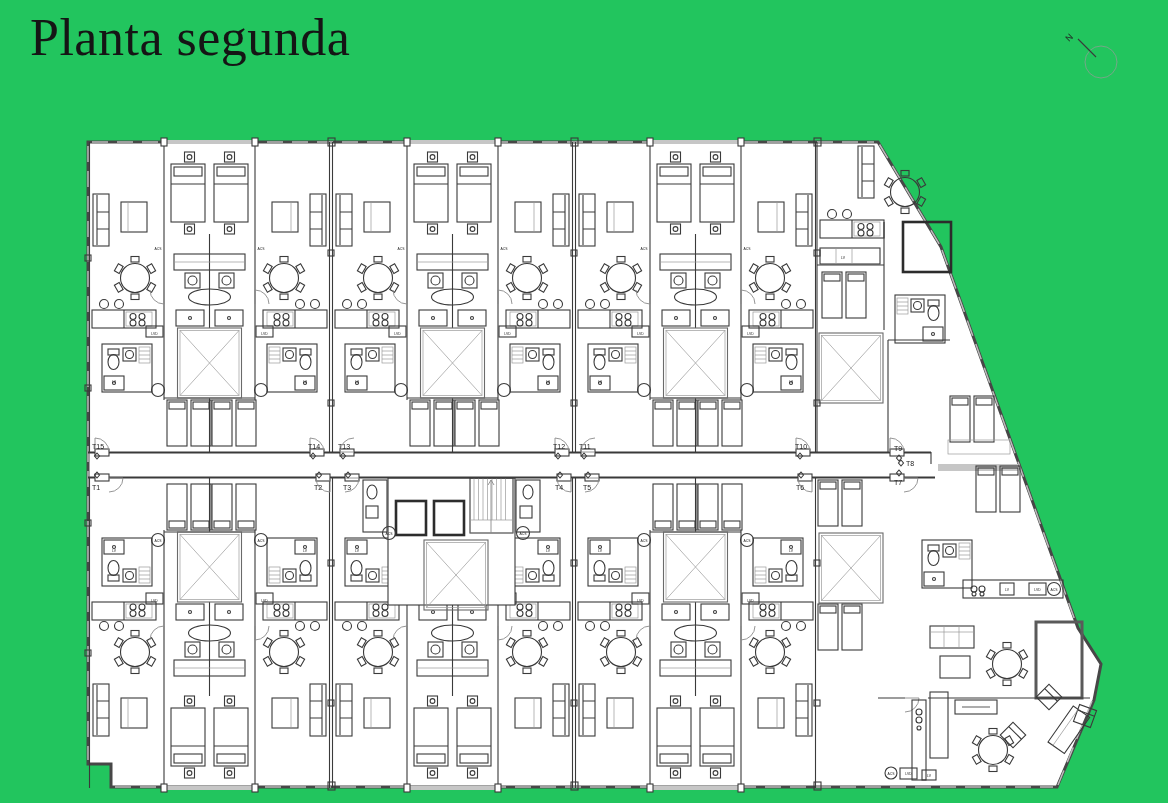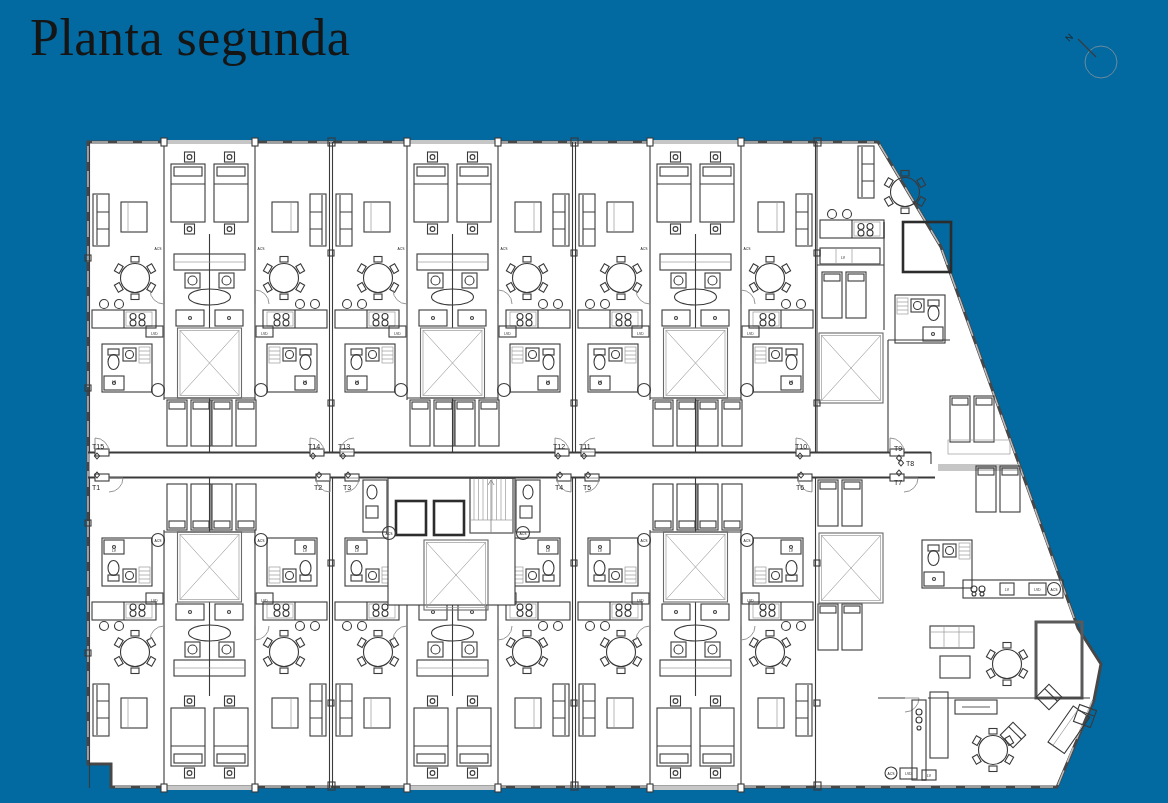--- a/index.html
+++ b/index.html
@@ -1,16 +1,16 @@
 <!DOCTYPE html>
 <html><head>
 <meta charset="utf-8">
 <style>
   html,body{margin:0;padding:0;background:#fff;}
-  #stage{position:relative;width:1168px;height:803px;background:#0369a1;overflow:hidden;
+  #stage{position:relative;width:1168px;height:803px;background:#22c55e;overflow:hidden;
          font-family:"Liberation Sans",sans-serif;}
   #title{position:absolute;left:30px;top:8px;margin:0;font-family:"Liberation Serif",serif;
          font-weight:500;font-size:52px;letter-spacing:.5px;color:#151515;}
   svg{position:absolute;left:0;top:0;}
   svg path,svg rect,svg circle,svg ellipse,svg line,svg polygon{fill:none;stroke:#3a3a3a;stroke-width:1.1;}
   .out{stroke:#474747;stroke-width:3;fill:#fff;}
   .win{stroke:#bcbcbc;stroke-width:1.5;stroke-dasharray:16 9;}
   .w2{stroke-width:2.2;}
   .w25{stroke-width:2.6;stroke:#2c2c2c;}
   .w3{stroke-width:3;stroke:#5a5a5a;}

